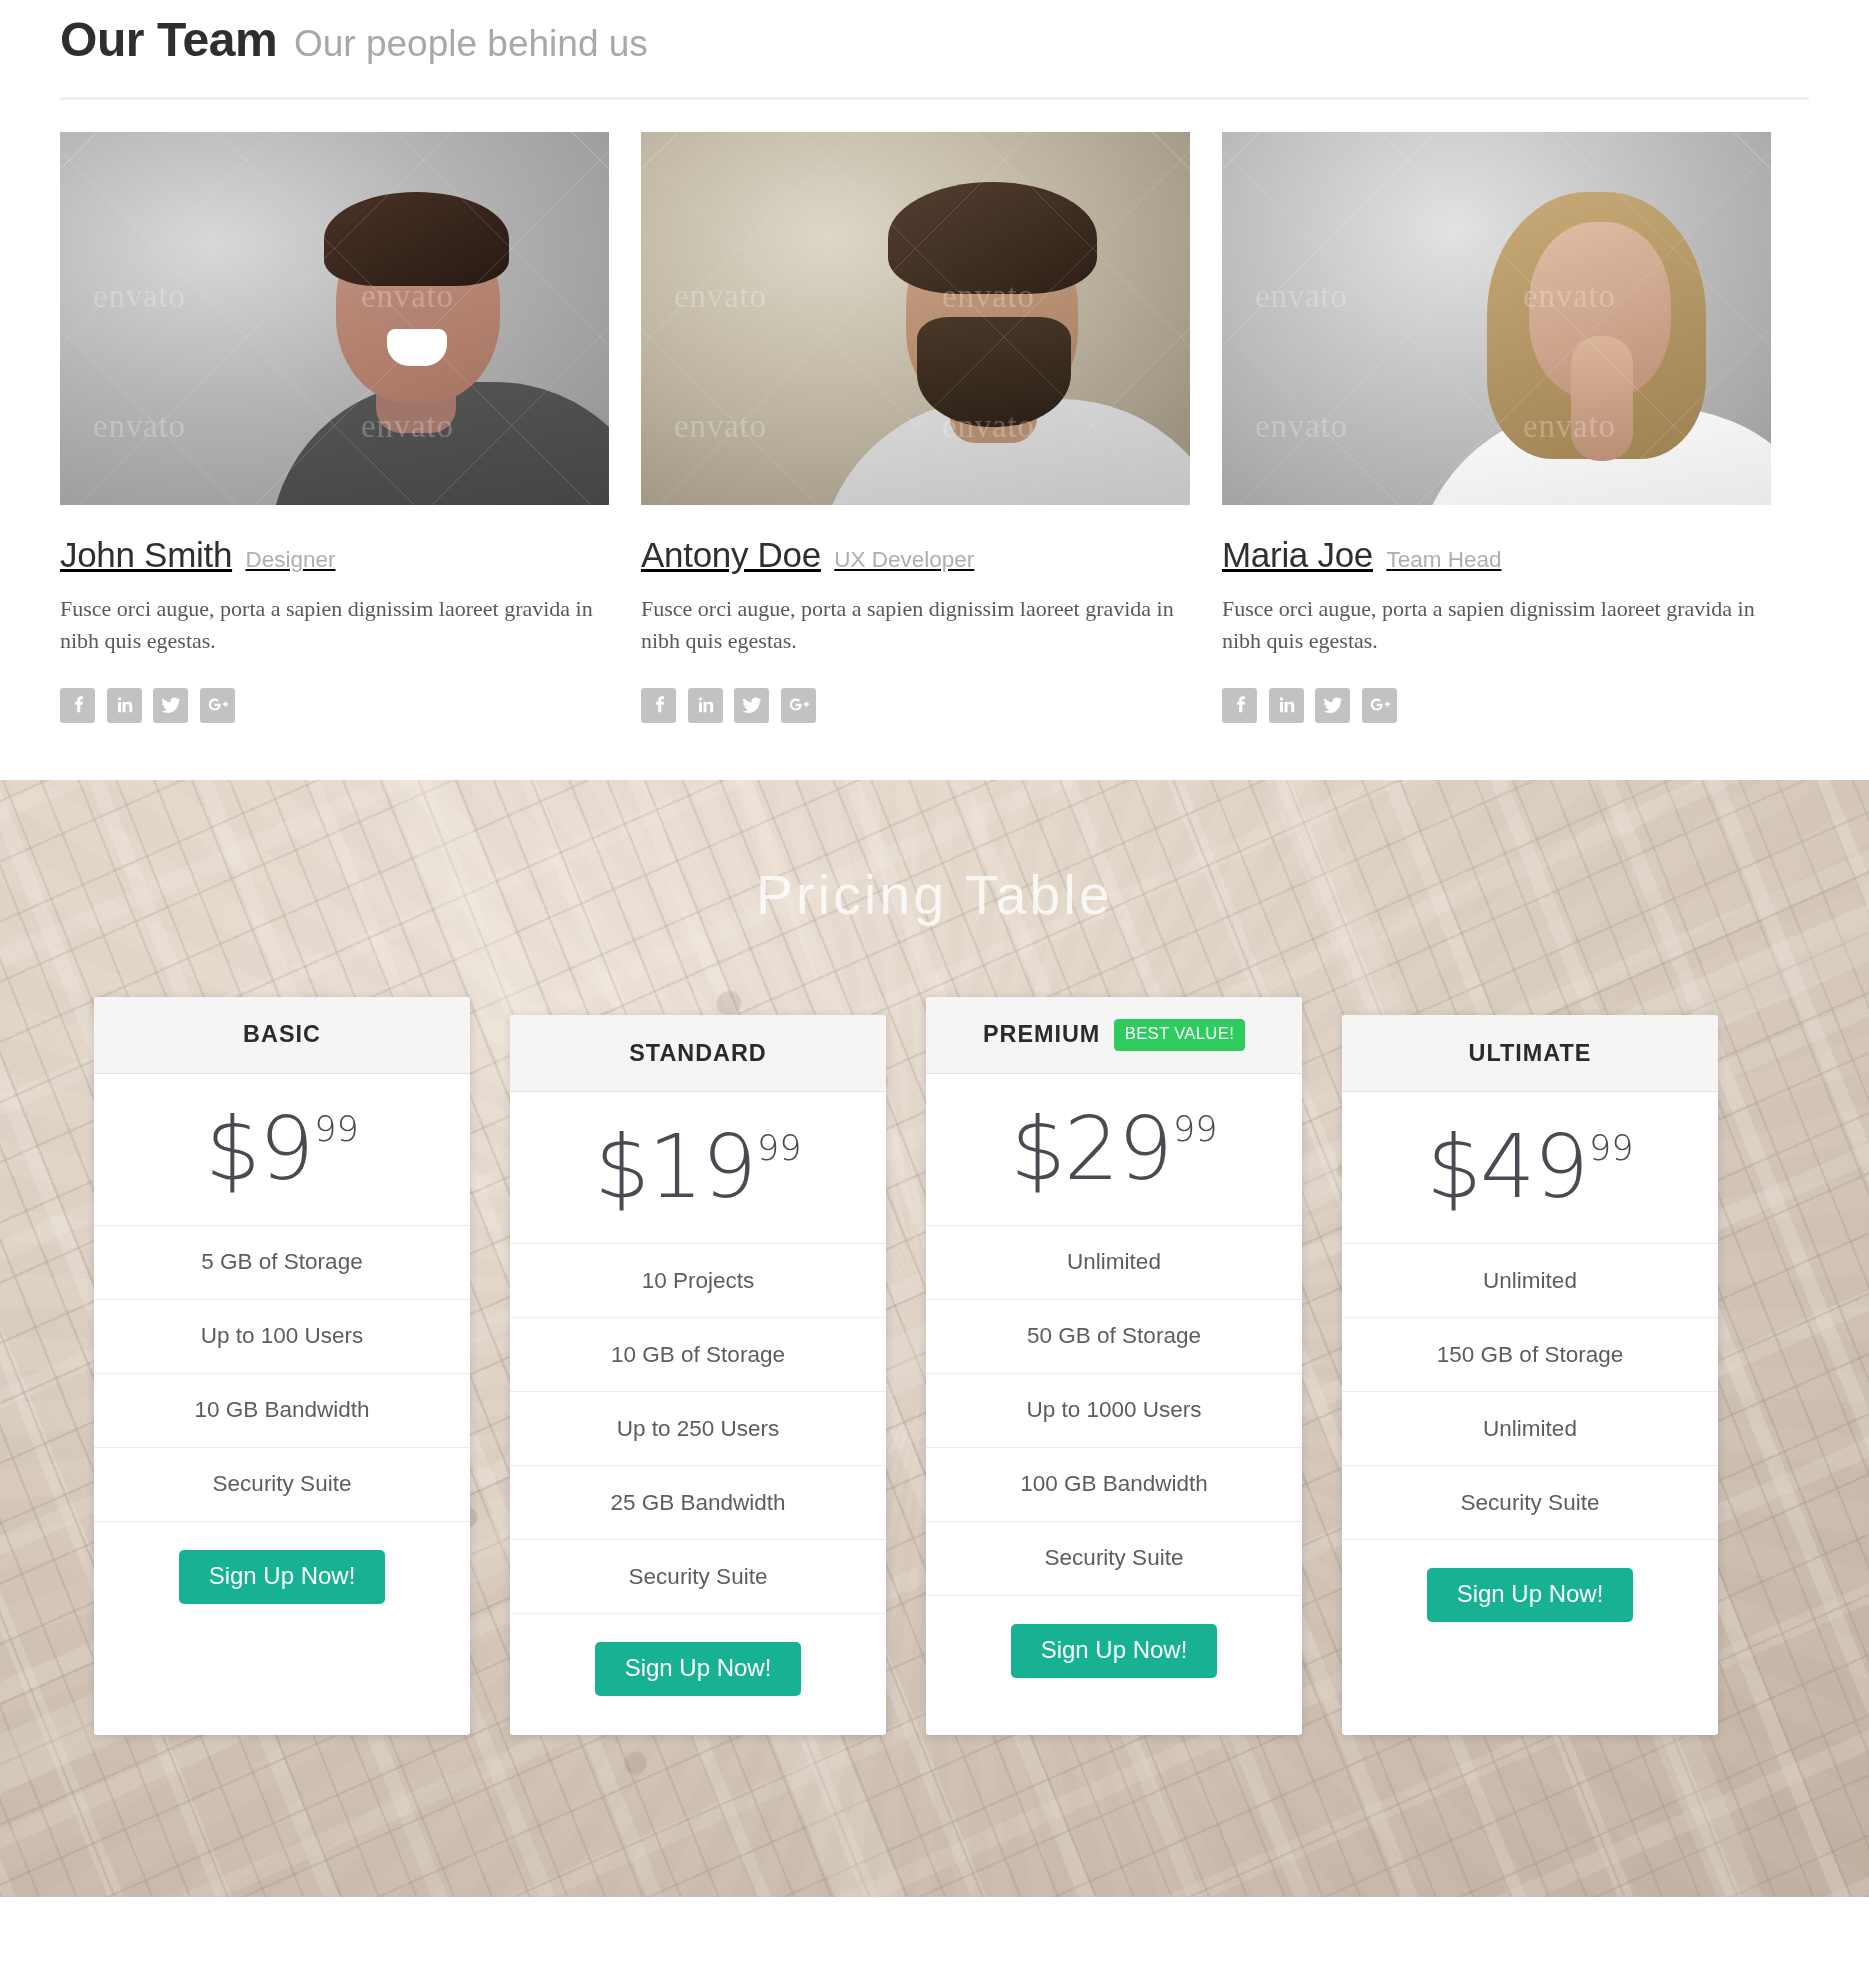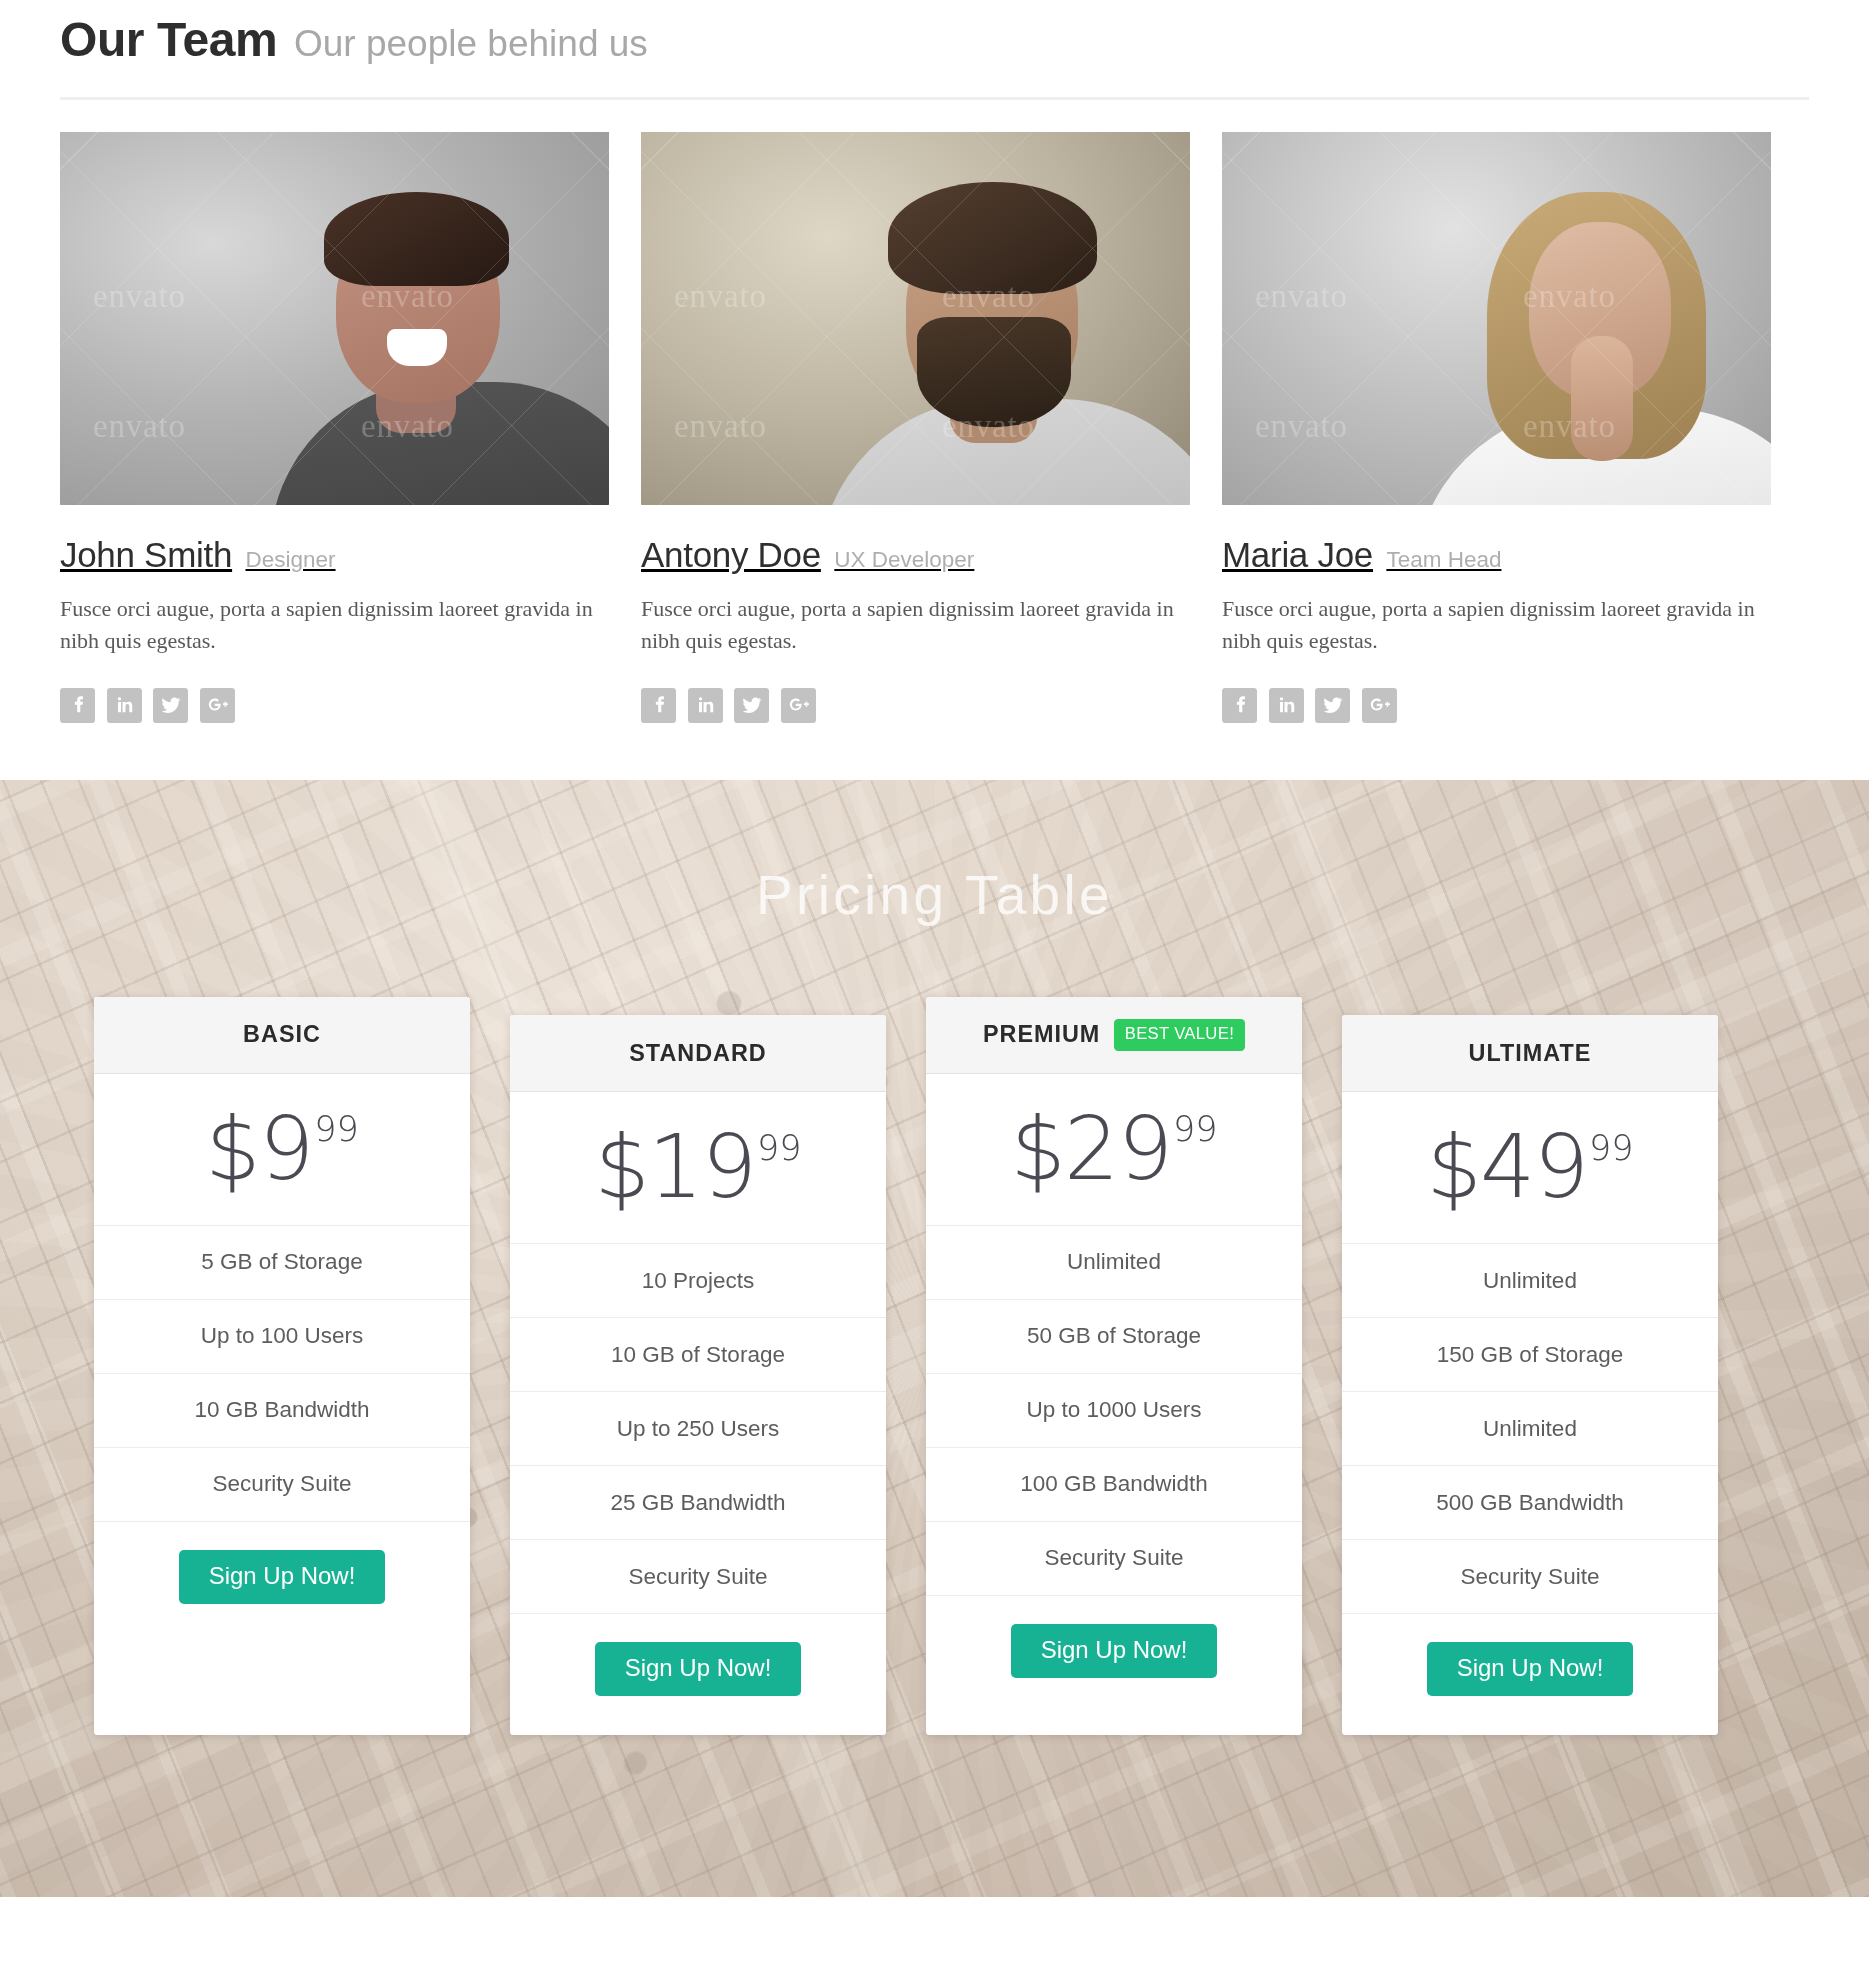--- a/index.html
+++ b/index.html
@@ -529,21 +529,20 @@
         </div>
         <div class="pc-price">
           <div class="pc-price-inner">
             <span class="pc-amount"><span>$</span><span>49</span></span>
             <span class="pc-cents">99</span>
           </div>
         </div>
         <div class="pc-feat">Unlimited</div>
         <div class="pc-feat">150 GB of Storage</div>
         <div class="pc-feat">Unlimited</div>
-        <div class="pc-feat">500 GB Bandwidth</div>
         <div class="pc-feat">Security Suite</div>
         <div class="pc-cta">
           <button class="signup-btn">Sign Up Now!</button>
         </div>
       </div>
 
     </div>
   </section>
 
 </div>

